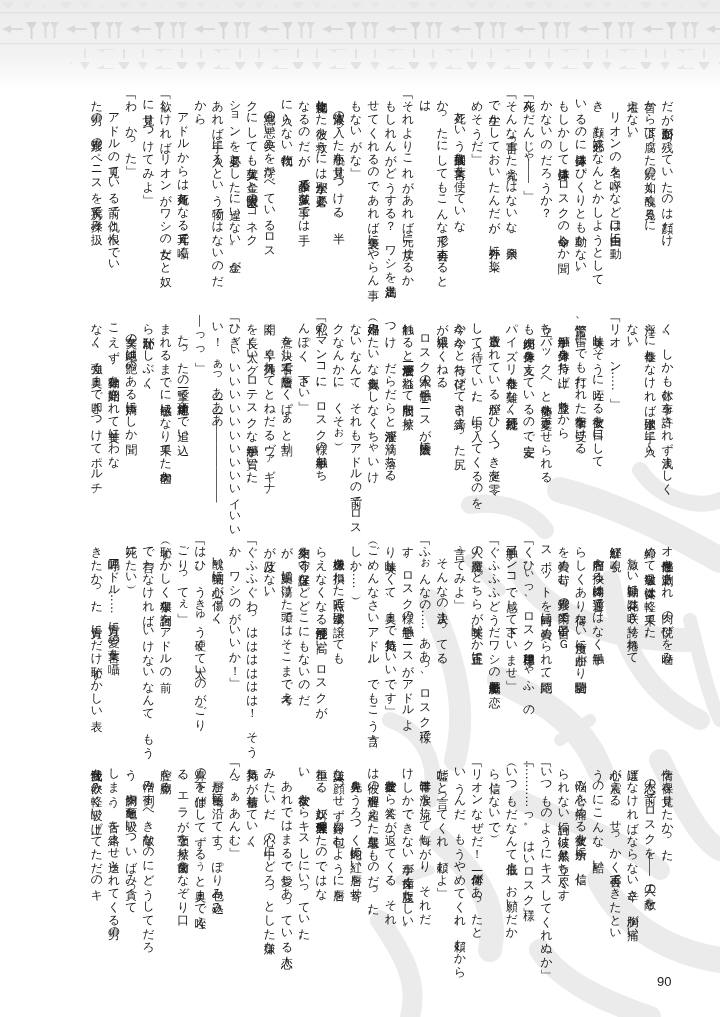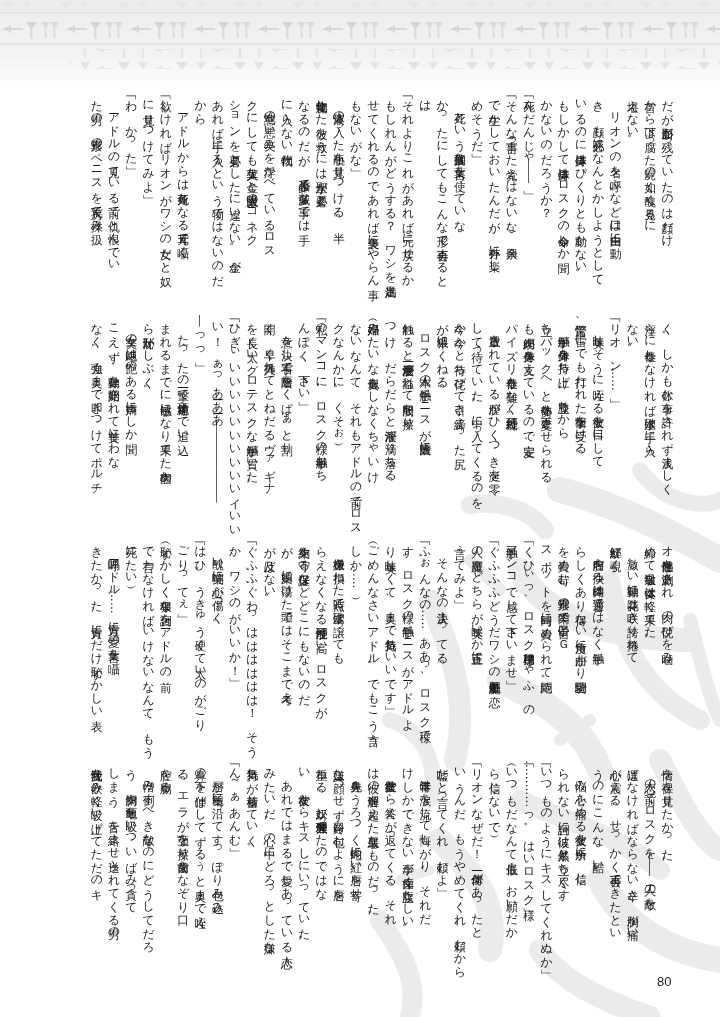--- a/index.html
+++ b/index.html
@@ -228,14 +228,14 @@
 「ん～ぁあんむ」
 　唇が亀頭に沿ってすっぽり包み込み、
 鼻の下を伸ばしてずるぅと奥まで咥え
 る。エラが上顎を擦り前歯をなぞり口
 腔を嬲る。
 　憎み倒すべき敵なのにどうしてだろ
 う、肉胴や亀頭を吸いついばみ貪って
 しまう。舌を絡ませ送られてくる男の
 我慢汁を飲み軽く吸い上げてただのキ</div>
 
-  <div class="page-number">80</div>
+  <div class="page-number">90</div>
 </div>
 
 </body></html>

